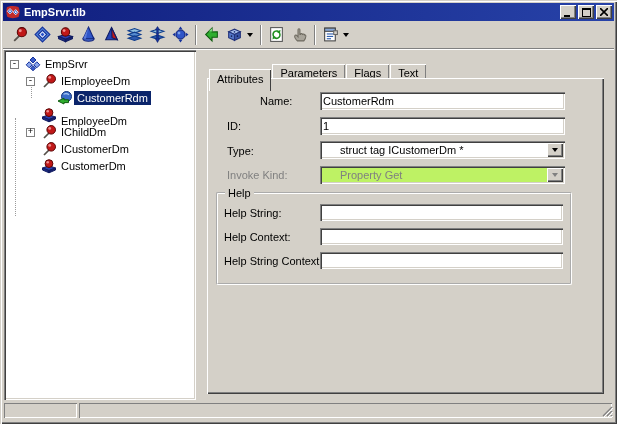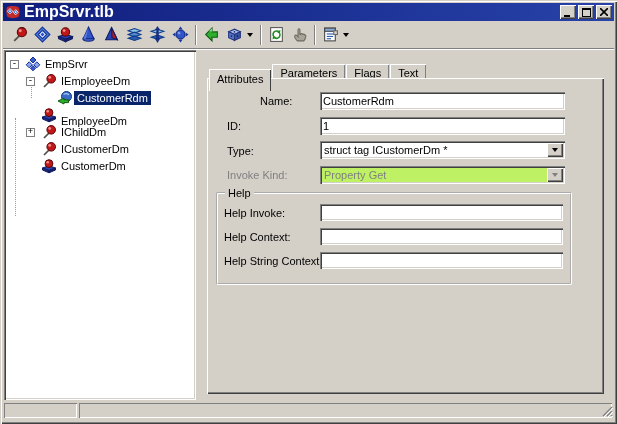--- a/index.html
+++ b/index.html
@@ -12,21 +12,21 @@
                inset -1px -1px 0 #404040, inset -2px -2px 0 #808080;
     overflow:hidden;
   }
   
   .titlebar{
     position:absolute;left:3px;top:3px;width:611px;height:18px;
     background:linear-gradient(to right,#101E7E,#2742A8);
     display:flex;align-items:center;padding:0 2px;
   }
   .titlebar .appicon{width:16px;height:16px;margin-right:3px;flex:0 0 auto;}
-  .titlebar .title{color:#fff;font-weight:bold;font-size:16px;flex:1;white-space:nowrap;}
+  .titlebar .title{color:#fff;font-weight:bold;font-size:11px;flex:1;white-space:nowrap;}
   .winbtn{
     width:16px;height:14px;margin-left:2px;background:#D4D0C8;
     box-shadow:inset 1px 1px 0 #FFFFFF, inset -1px -1px 0 #404040, inset -2px -2px 0 #808080;
     display:flex;align-items:center;justify-content:center;flex:0 0 auto;cursor:pointer;
   }
   
   .toolbar{
     position:absolute;left:3px;top:21px;width:611px;height:28px;
     display:flex;align-items:center;padding-left:5px;
     border-bottom:1px solid #808080;box-shadow:0 1px 0 #fff;
@@ -77,21 +77,21 @@
     box-shadow:inset 1px 1px 0 #808080, inset 2px 2px 0 #404040,
                inset -1px -1px 0 #FFFFFF, inset -2px -2px 0 #D4D0C8;
     outline:none;
   }
   .combo{
     position:absolute;left:320px;width:245px;height:18px;background:#fff;
     box-shadow:inset 1px 1px 0 #808080, inset 2px 2px 0 #404040,
                inset -1px -1px 0 #FFFFFF, inset -2px -2px 0 #D4D0C8;
     display:flex;align-items:center;cursor:default;
   }
-  .combo .val{flex:1;padding:0 4px;white-space:nowrap;overflow:hidden;}
+  .combo .val{flex:1;padding:0 20px;white-space:nowrap;overflow:hidden;}
   .combo .cbtn{
     width:16px;height:14px;margin-right:2px;background:#D4D0C8;flex:0 0 auto;
     box-shadow:inset 1px 1px 0 #FFFFFF, inset -1px -1px 0 #404040, inset -2px -2px 0 #808080;
     display:flex;align-items:center;justify-content:center;cursor:pointer;
   }
   .combo .arrow{width:0;height:0;border-left:3px solid transparent;border-right:3px solid transparent;border-top:4px solid #000;}
   .combo.disabled{background:#bef264;}
   .combo.disabled .val{color:#808080;}
   .combo.disabled .arrow{border-top-color:#808080;}
   
@@ -336,21 +336,21 @@
   <div class="combo disabled" style="top:166px;">
     <span class="val">Property Get</span>
     <span class="cbtn">
         <span class="arrow"></span>
       </span>
   </div>
 
   <div class="group">
     <span class="legend">Help</span>
   </div>
-  <span class="flabel" style="left:224px;top:207px;">Help Invoke:</span>
+  <span class="flabel" style="left:224px;top:207px;">Help String:</span>
   <input class="field hfield" style="top: 204px;" value="">
 
   <span class="flabel" style="left:224px;top:231px;">Help Context:</span>
   <input class="field hfield" style="top: 228px;" value="">
 
   <span class="flabel" style="left:224px;top:255px;">Help String Context:</span>
   <input class="field hfield" style="top: 252px;" value="">
 
   <div class="statusbar">
     <div class="spanel" style="left:1px;width:73px;"></div>

